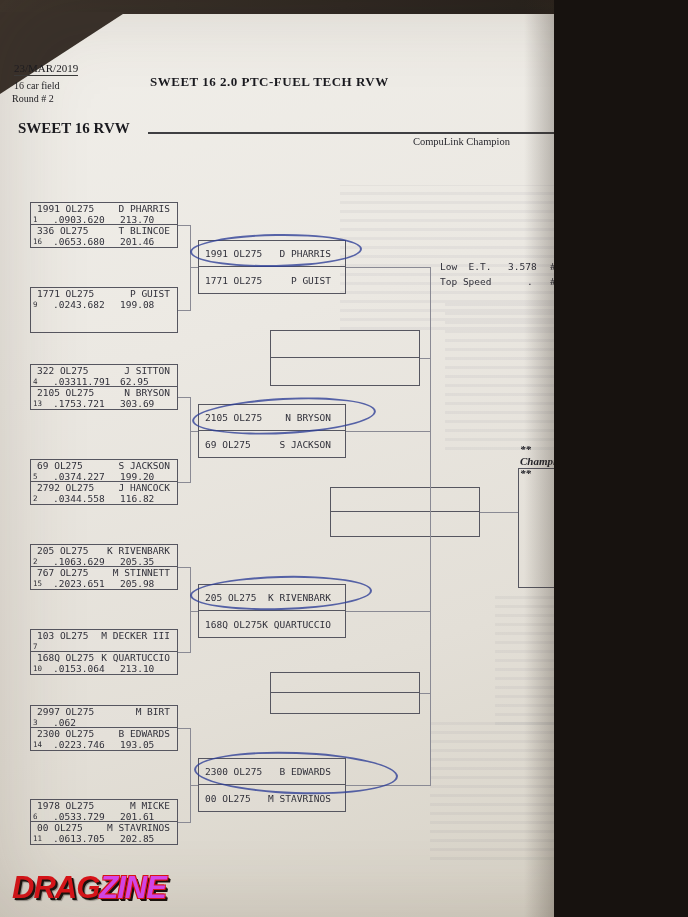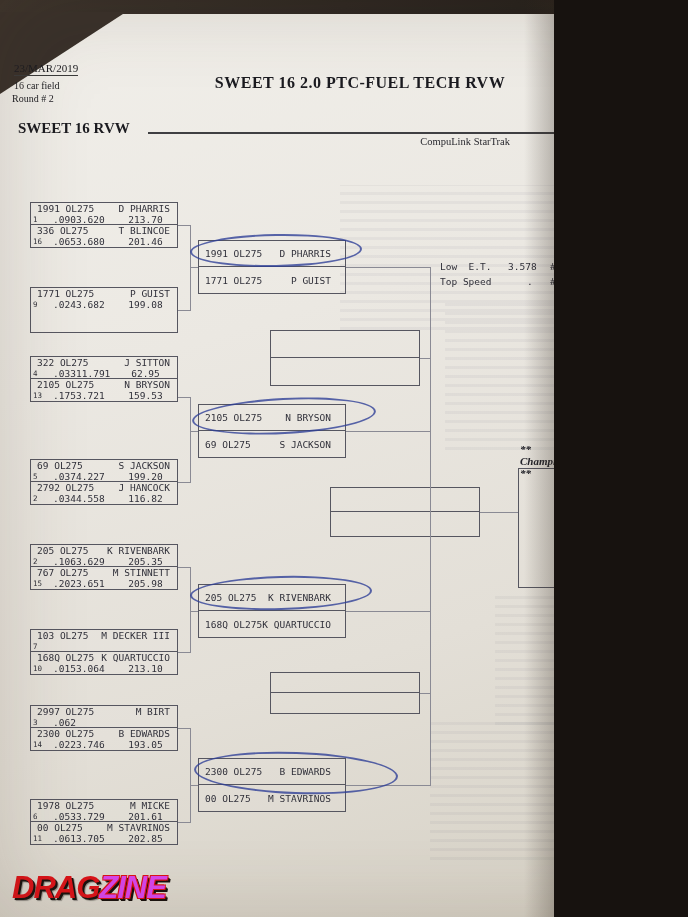--- a/index.html
+++ b/index.html
@@ -8,33 +8,33 @@
 .paper{position:absolute;left:0;top:10px;width:688px;height:907px;
   background:linear-gradient(163deg,#f1efea 0%,#ebe8e2 35%,#e3dfd7 68%,#d6d1c5 100%)}
 .top-strip{position:absolute;left:0;top:0;width:688px;height:14px;background:linear-gradient(to right,#3a322b,#1e1a17)}
 .corner-tri{position:absolute;left:0;top:12px;width:0;height:0;border-top:82px solid #38302a;border-right:126px solid transparent}
 .right-shade{position:absolute;right:0;top:0;width:30px;height:917px;background:linear-gradient(to right,rgba(50,40,30,0),rgba(50,40,30,.28))}
 .vignette{position:absolute;left:0;top:0;width:688px;height:917px;box-shadow:inset 0 0 90px rgba(80,60,40,.20);pointer-events:none}
 .serif{font-family:"Liberation Serif",serif;color:#1b1b20}
 .hdr-date{position:absolute;left:14px;top:62px;font-size:11px;border-bottom:1px solid #3a3a3a;padding-bottom:1px}
 .hdr-field{position:absolute;left:14px;top:80px;font-size:10px}
 .hdr-round{position:absolute;left:12px;top:93px;font-size:10px}
-.hdr-title{position:absolute;left:150px;top:74px;width:420px;text-align:center;font-size:16px;font-weight:bold;letter-spacing:.5px}
+.hdr-title{position:absolute;left:150px;top:74px;width:420px;font-size:13px;font-weight:bold;letter-spacing:.5px}
 .hdr-sub{position:absolute;left:18px;top:120px;font-size:15px;font-weight:bold}
 .hdr-rule{position:absolute;left:148px;top:132px;width:538px;height:2px;background:#3f3f42}
 .hdr-brand{position:absolute;right:44px;top:136px;font-size:10.5px;color:#2a2a30}
 .rbox{position:absolute;left:30px;width:148px;height:46px;border:1px solid #565660;font-family:"DejaVu Sans Mono",monospace;font-size:9.5px;color:#30303a;background:rgba(255,255,255,.06)}
 .entry{height:22px;overflow:hidden}
 .e-top{border-bottom:1px solid #565660}
 .nrow{display:flex;justify-content:space-between;padding:1px 7px 0 6px;line-height:10px;white-space:nowrap}
 .srow{display:flex;line-height:10px;padding-top:1px;padding-left:2px;white-space:nowrap}
 .seed{font-size:7.5px;width:13px}
 .c-rt{width:30px;text-align:right}
 .c-et{width:44px;}
-.c-mph{width:51px;text-align:center}
+.c-mph{width:51px;text-align:left}
 .mbox{position:absolute;left:198px;width:148px;height:54px;border:1px solid #565660;font-family:"DejaVu Sans Mono",monospace;font-size:9.5px;color:#30303a;background:rgba(255,255,255,.05)}
 .mentry{height:26px;display:flex;justify-content:space-between;align-items:center;padding:0 14px 0 6px;white-space:nowrap}
 .ebox{position:absolute;border:1px solid #565660}
 .half{height:50%}
 .hl,.vl{position:absolute;background:#8a8a94}
 .hl{height:1px}
 .vl{width:1px}
 .circle{position:absolute;border:2px solid rgba(43,60,150,.78);border-radius:50%}
 .ghost{position:absolute;background:repeating-linear-gradient(0deg,rgba(110,110,128,.07) 0 3px,transparent 3px 9px);filter:blur(.5px)}
 .champ-label{position:absolute;left:520px;top:443px;font-family:Liberation Serif, serif;font-style:italic;font-weight:bold;font-size:11px;color:#23232a}
@@ -55,21 +55,21 @@
   <div class="ghost" style="left:445px;top:300px;width:205px;height:150px"></div>
   <div class="ghost" style="left:495px;top:595px;width:165px;height:130px"></div>
   <div class="ghost" style="left:430px;top:720px;width:150px;height:140px"></div>
 
   <div class="serif hdr-date">23/MAR/2019</div>
   <div class="serif hdr-field">16 car field</div>
   <div class="serif hdr-round">Round # 2</div>
   <div class="serif hdr-title">SWEET 16 2.0 PTC-FUEL TECH RVW</div>
   <div class="serif hdr-sub">SWEET 16 RVW</div>
   <div class="hdr-rule"></div>
-  <div class="serif hdr-brand">CompuLink StarTrak</div>
+  <div class="serif hdr-brand">CompuLink Champion</div>
 
   <span class="rec" style="left:440px;top:261px">Low  E.T.</span>
   <span class="rec" style="left:508px;top:261px">3.578</span>
   <span class="rec" style="left:550px;top:261px">#  1991</span>
   <span class="rec" style="left:618px;top:261px">D PHARRIS</span>
   <span class="rec" style="left:440px;top:276px">Top Speed</span>
   <span class="rec" style="left:527px;top:276px">.</span>
   <span class="rec" style="left:550px;top:276px">#</span>
 
   <div class="rbox" style="top:202px">
@@ -107,21 +107,21 @@
         </div>
       <div class="srow">
           <span class="seed">9</span>
           <span class="c-rt">.024</span>
           <span class="c-et">3.682</span>
           <span class="c-mph">199.08</span>
         </div>
     </div>
   </div>
 
-  <div class="rbox" style="top:356px">
+  <div class="rbox" style="top:364px">
     <div class="entry e-top">
       <div class="nrow">
           <span>322 OL275</span>
           <span>J SITTON</span>
         </div>
       <div class="srow">
           <span class="seed">4</span>
           <span class="c-rt">.033</span>
           <span class="c-et">11.791</span>
           <span class="c-mph">62.95</span>
@@ -129,21 +129,21 @@
     </div>
     <div class="entry">
       <div class="nrow">
           <span>2105 OL275</span>
           <span>N BRYSON</span>
         </div>
       <div class="srow">
           <span class="seed">13</span>
           <span class="c-rt">.175</span>
           <span class="c-et">3.721</span>
-          <span class="c-mph">159.53</span>
+          <span class="c-mph">303.69</span>
         </div>
     </div>
   </div>
 
   <div class="rbox" style="top:459px">
     <div class="entry e-top">
       <div class="nrow">
           <span>69 OL275</span>
           <span>S JACKSON</span>
         </div>

